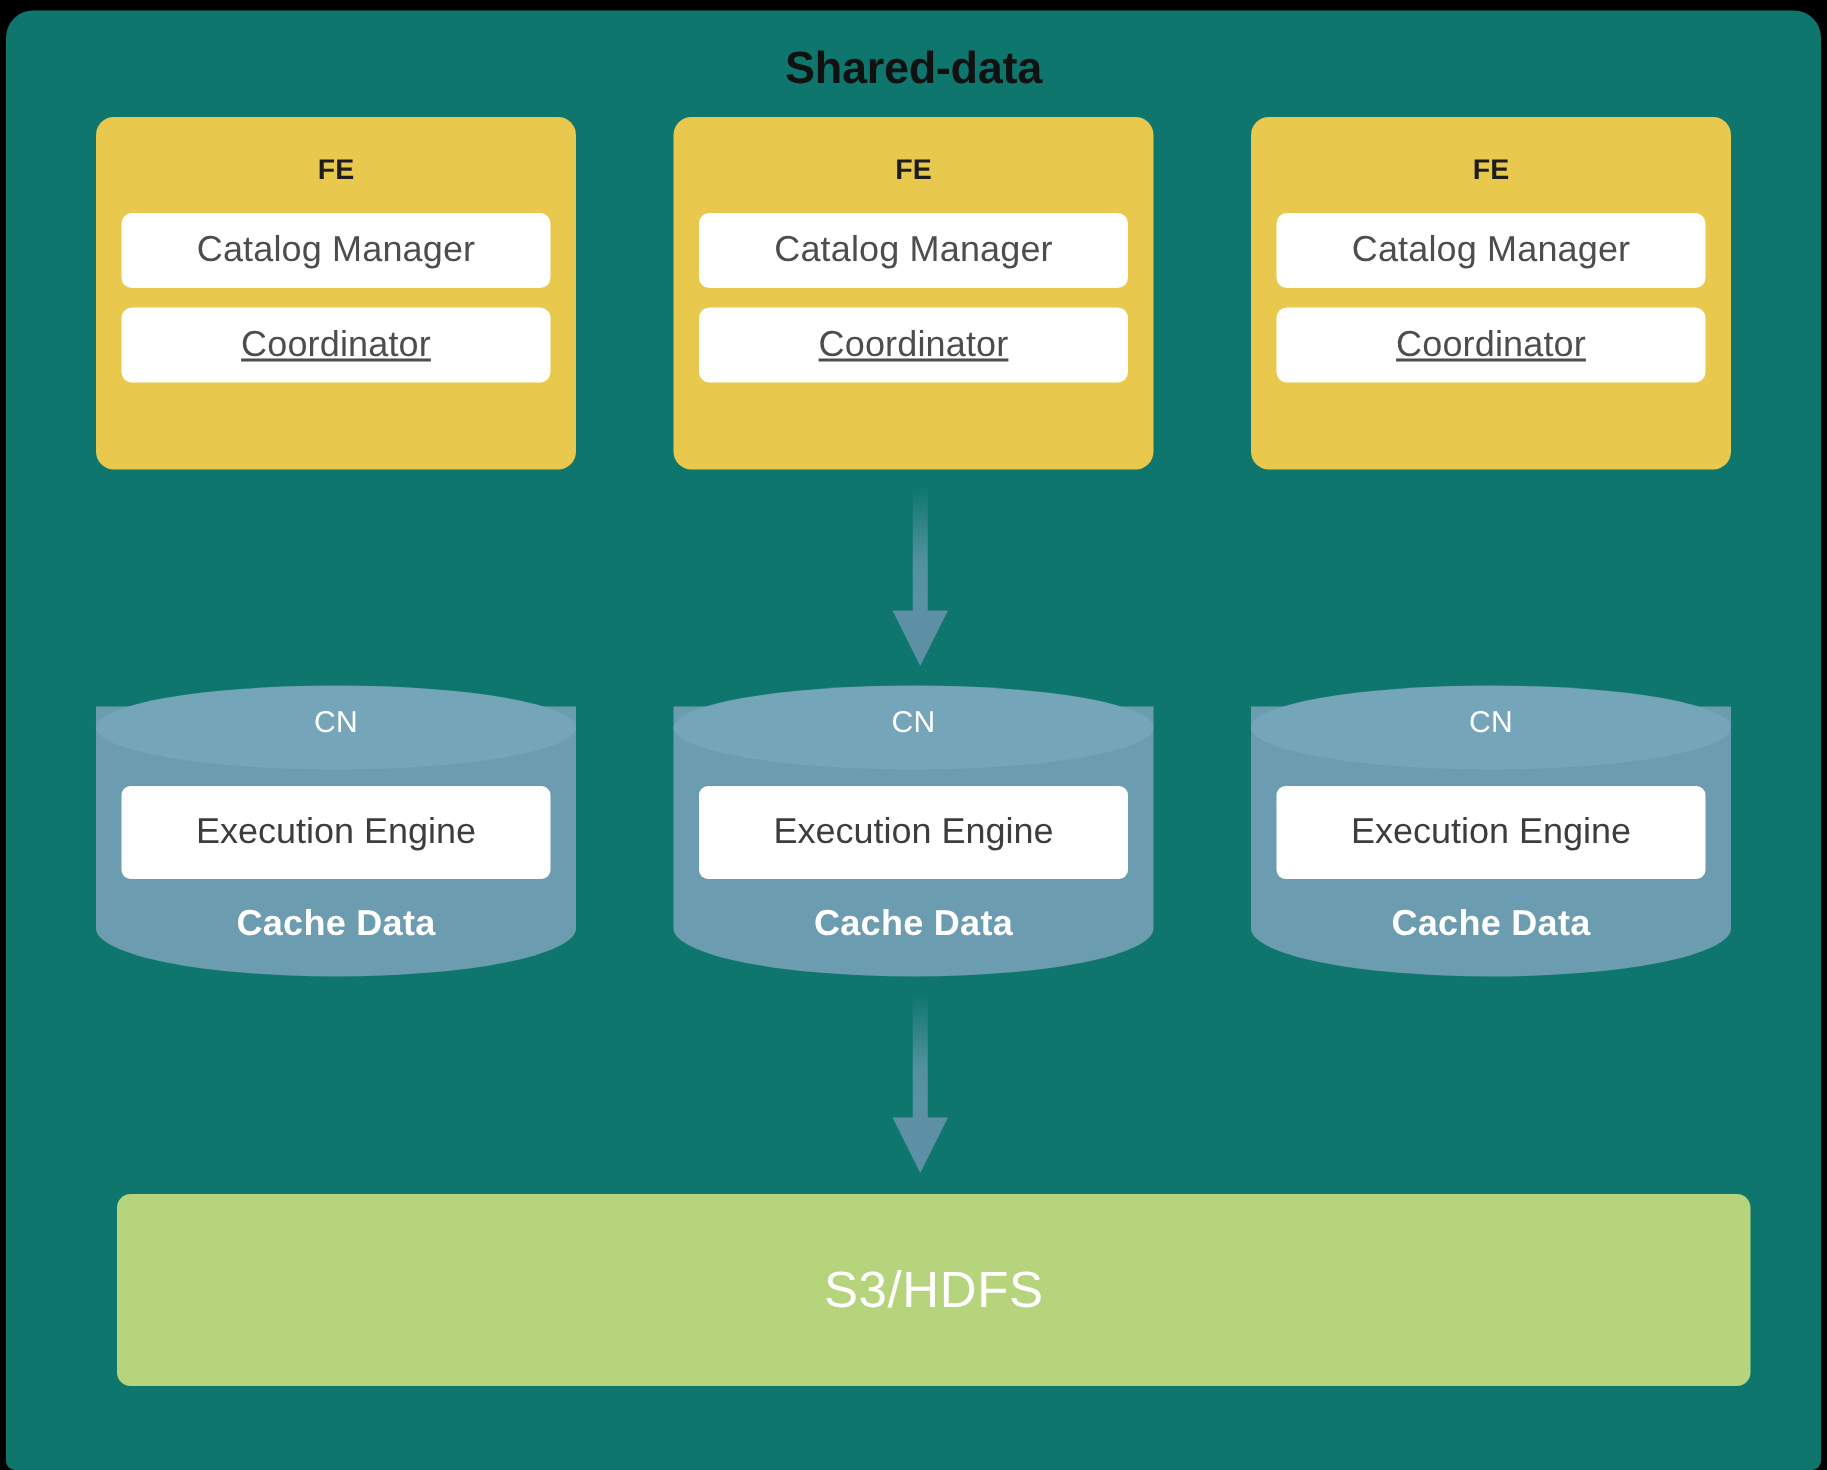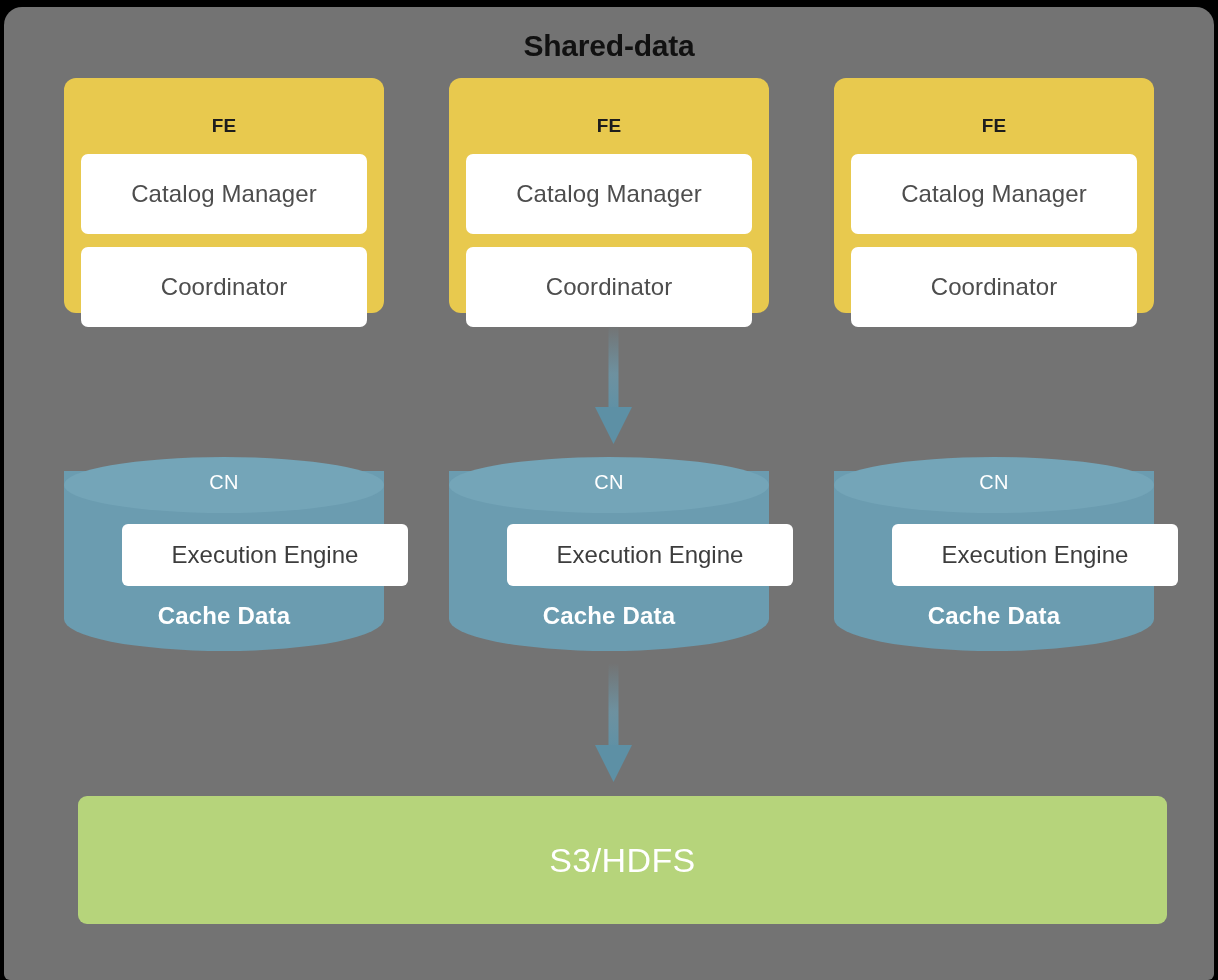--- a/index.html
+++ b/index.html
@@ -19,21 +19,21 @@
     background: #000000;
   }
 
   
   #card {
     position: absolute;
     left: 4px;
     top: 7px;
     width: 1210px;
     height: 973px;
-    background: #737373;
+    background: #0f766e;
     border-radius: 18px 18px 6px 6px;
   }
 
   
   #diagram-title {
     position: absolute;
     left: 0;
     top: 22px;
     width: 1210px;
     text-align: center;
@@ -57,35 +57,35 @@
     background: #e8c94e;
     border-radius: 12px;
     padding: 0 17px;
   }
   .fe-title {
     text-align: center;
     font-size: 19px;
     font-weight: bold;
     color: #1d1d1d;
     line-height: 1;
-    padding-top: 38px;
+    padding-top: 26px;
   }
   .fe-sub {
     margin-top: 19px;
-    height: 80px;
+    height: 50px;
     background: #ffffff;
     border-radius: 7px;
     display: flex;
     align-items: center;
     justify-content: center;
     font-size: 24px;
     color: #4d4d4d;
     letter-spacing: 0.1px;
   }
-  .fe-sub.second { margin-top: 13px; }
+  .fe-sub.second { margin-top: 13px; text-decoration: underline; }
 
   
   .cn-node {
     position: absolute;
     top: 450px;
     width: 320px;
     height: 194px;
   }
   .cn-body {
     position: absolute;
@@ -122,21 +122,20 @@
     top: 67px;
     width: 286px;
     height: 62px;
     background: #ffffff;
     border-radius: 6px;
     display: flex;
     align-items: center;
     justify-content: center;
     font-size: 24px;
     color: #3d3d3d;
-    margin-left: 41px;
   }
   .cn-cache {
     position: absolute;
     left: 0;
     top: 145px;
     width: 320px;
     text-align: center;
     font-size: 24px;
     font-weight: bold;
     color: #ffffff;

